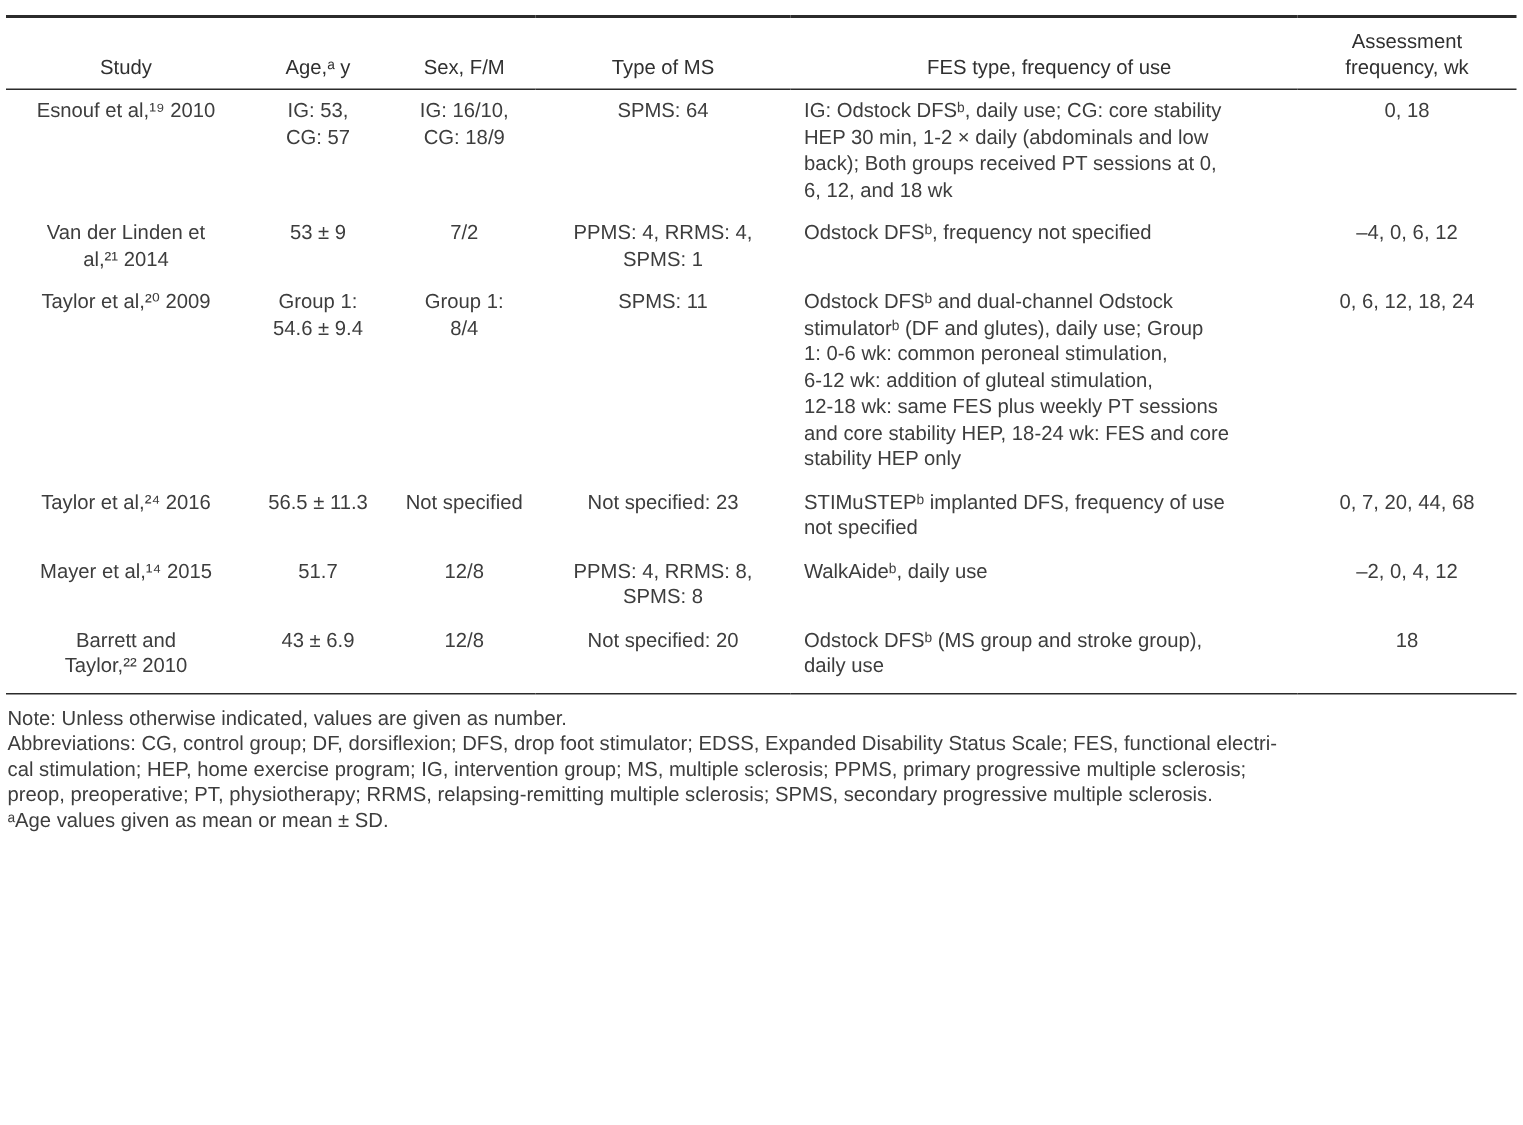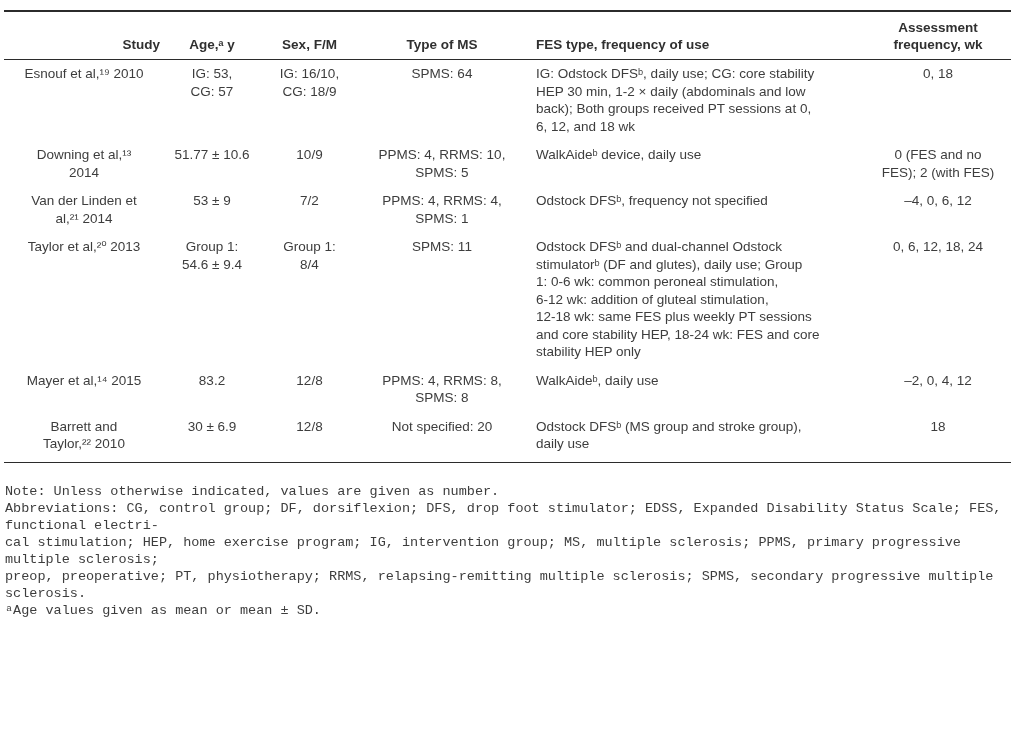--- a/index.html
+++ b/index.html
@@ -15,44 +15,44 @@
     overflow: hidden;
   }
   table.studies {
     width: 1007px;
     table-layout: fixed;
     border-collapse: collapse;
     border-top: 2px solid #2b2b2b;
     border-bottom: 1.5px solid #2b2b2b;
   }
   thead th {
-    font-weight: bold;
+    font-weight: normal;
     color: #303030;
     vertical-align: bottom;
     padding: 7px 2px 6px 2px;
     line-height: 17px;
     white-space: pre-line;
     border-bottom: 1.5px solid #2b2b2b;
   }
   tbody td {
     vertical-align: top;
     padding: 2px 2px 9px 2px;
     line-height: 17.5px;
     white-space: pre-line;
   }
   tbody tr:first-child td { padding-top: 5px; }
   .col-study      { text-align: center;  padding-left: 4px; }
   .col-age        { text-align: center; }
   .col-sex        { text-align: center; margin-top: 45px; }
   .col-type_of_ms { text-align: center; }
   .col-fes        { text-align: left;  padding-left: 9px; }
-  thead .col-study { text-align: right; margin-left: 40px; }
-  thead .col-fes   { }
+  thead .col-study { text-align: center; margin-left: 40px; }
+  thead .col-fes   { text-align: center; }
   .col-assessment { text-align: center; }
-  .notes { margin-top: 20px; padding-left: 1px; color: #3d3d3d; font-family: Liberation Mono, monospace; }
+  .notes { margin-top: 7px; padding-left: 1px; color: #3d3d3d; }
   .notes p {
     margin: 0;
     line-height: 17px;
     white-space: pre-line;
   }
 </style>
 </head>
 <body>
 
 <div class="page">
@@ -85,69 +85,67 @@
           <td class="col-sex">IG: 16/10,
 CG: 18/9</td>
           <td class="col-type_of_ms">SPMS: 64</td>
           <td class="col-fes">IG: Odstock DFSᵇ, daily use; CG: core stability
 HEP 30 min, 1-2 × daily (abdominals and low
 back); Both groups received PT sessions at 0,
 6, 12, and 18 wk</td>
           <td class="col-assessment">0, 18</td>
         </tr>
         <tr>
-          <td class="col-study">Downing et al,¹³
-2014</td>
-          <td class="col-age">51.77 ± 10.6</td>
-          <td class="col-sex">10/9</td>
-          <td class="col-type_of_ms">PPMS: 4, RRMS: 10,
-SPMS: 5</td>
-          <td class="col-fes">WalkAideᵇ device, daily use</td>
-          <td class="col-assessment">0 (FES and no
-FES); 2 (with FES)</td>
-        </tr>
-        <tr>
           <td class="col-study">Van der Linden et
 al,²¹ 2014</td>
           <td class="col-age">53 ± 9</td>
           <td class="col-sex">7/2</td>
           <td class="col-type_of_ms">PPMS: 4, RRMS: 4,
 SPMS: 1</td>
           <td class="col-fes">Odstock DFSᵇ, frequency not specified</td>
           <td class="col-assessment">–4, 0, 6, 12</td>
         </tr>
         <tr>
-          <td class="col-study">Taylor et al,²⁰ 2013</td>
+          <td class="col-study">Taylor et al,²⁰ 2009</td>
           <td class="col-age">Group 1:
 54.6 ± 9.4</td>
           <td class="col-sex">Group 1:
 8/4</td>
           <td class="col-type_of_ms">SPMS: 11</td>
           <td class="col-fes">Odstock DFSᵇ and dual-channel Odstock
 stimulatorᵇ (DF and glutes), daily use; Group
 1: 0-6 wk: common peroneal stimulation,
 6-12 wk: addition of gluteal stimulation,
 12-18 wk: same FES plus weekly PT sessions
 and core stability HEP, 18-24 wk: FES and core
 stability HEP only</td>
           <td class="col-assessment">0, 6, 12, 18, 24</td>
         </tr>
         <tr>
+          <td class="col-study">Taylor et al,²⁴ 2016</td>
+          <td class="col-age">56.5 ± 11.3</td>
+          <td class="col-sex">Not specified</td>
+          <td class="col-type_of_ms">Not specified: 23</td>
+          <td class="col-fes">STIMuSTEPᵇ implanted DFS, frequency of use
+not specified</td>
+          <td class="col-assessment">0, 7, 20, 44, 68</td>
+        </tr>
+        <tr>
           <td class="col-study">Mayer et al,¹⁴ 2015</td>
-          <td class="col-age">83.2</td>
+          <td class="col-age">51.7</td>
           <td class="col-sex">12/8</td>
           <td class="col-type_of_ms">PPMS: 4, RRMS: 8,
 SPMS: 8</td>
           <td class="col-fes">WalkAideᵇ, daily use</td>
           <td class="col-assessment">–2, 0, 4, 12</td>
         </tr>
         <tr>
           <td class="col-study">Barrett and
 Taylor,²² 2010</td>
-          <td class="col-age">30 ± 6.9</td>
+          <td class="col-age">43 ± 6.9</td>
           <td class="col-sex">12/8</td>
           <td class="col-type_of_ms">Not specified: 20</td>
           <td class="col-fes">Odstock DFSᵇ (MS group and stroke group),
 daily use</td>
           <td class="col-assessment">18</td>
         </tr>
       </tbody>
   </table>
 
   <div class="notes">

